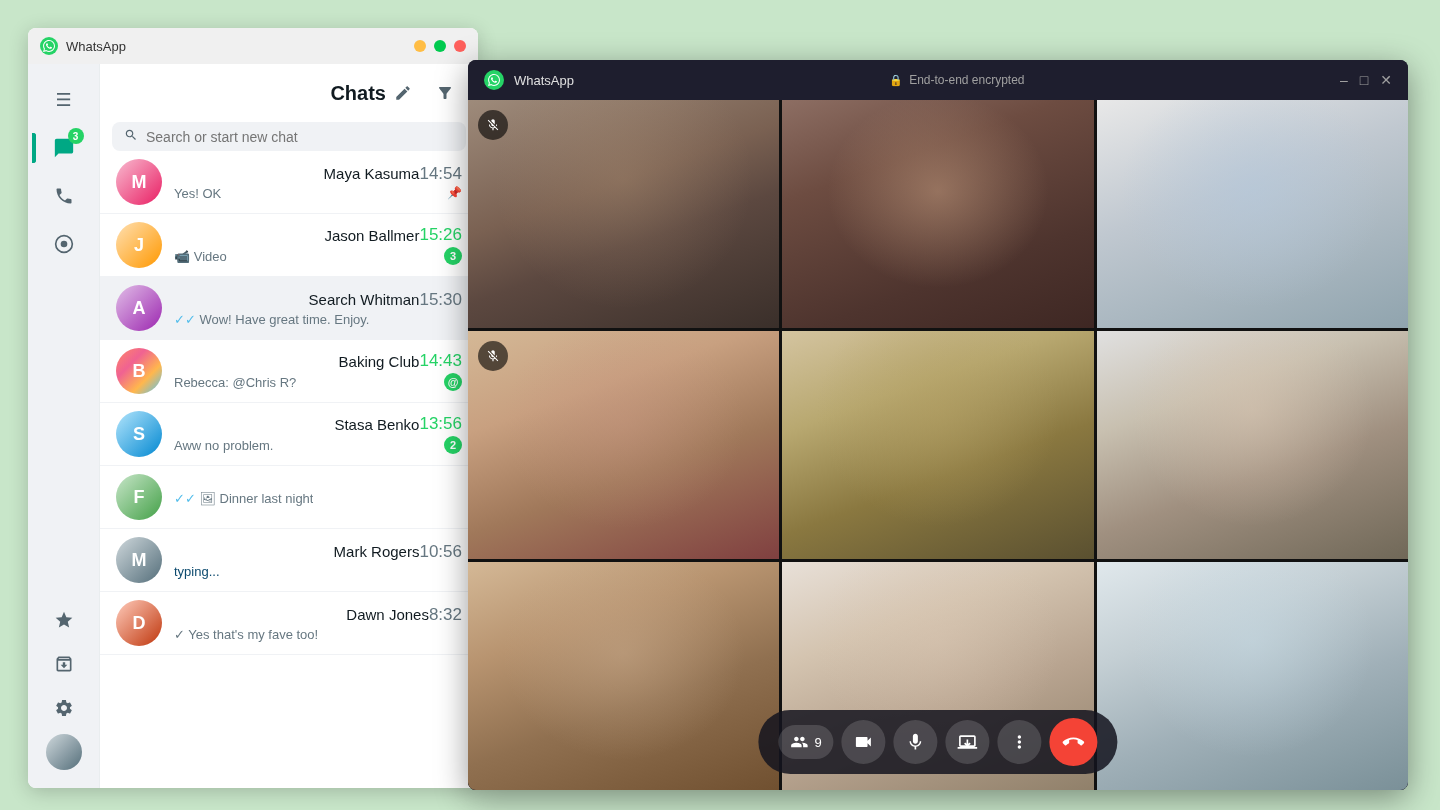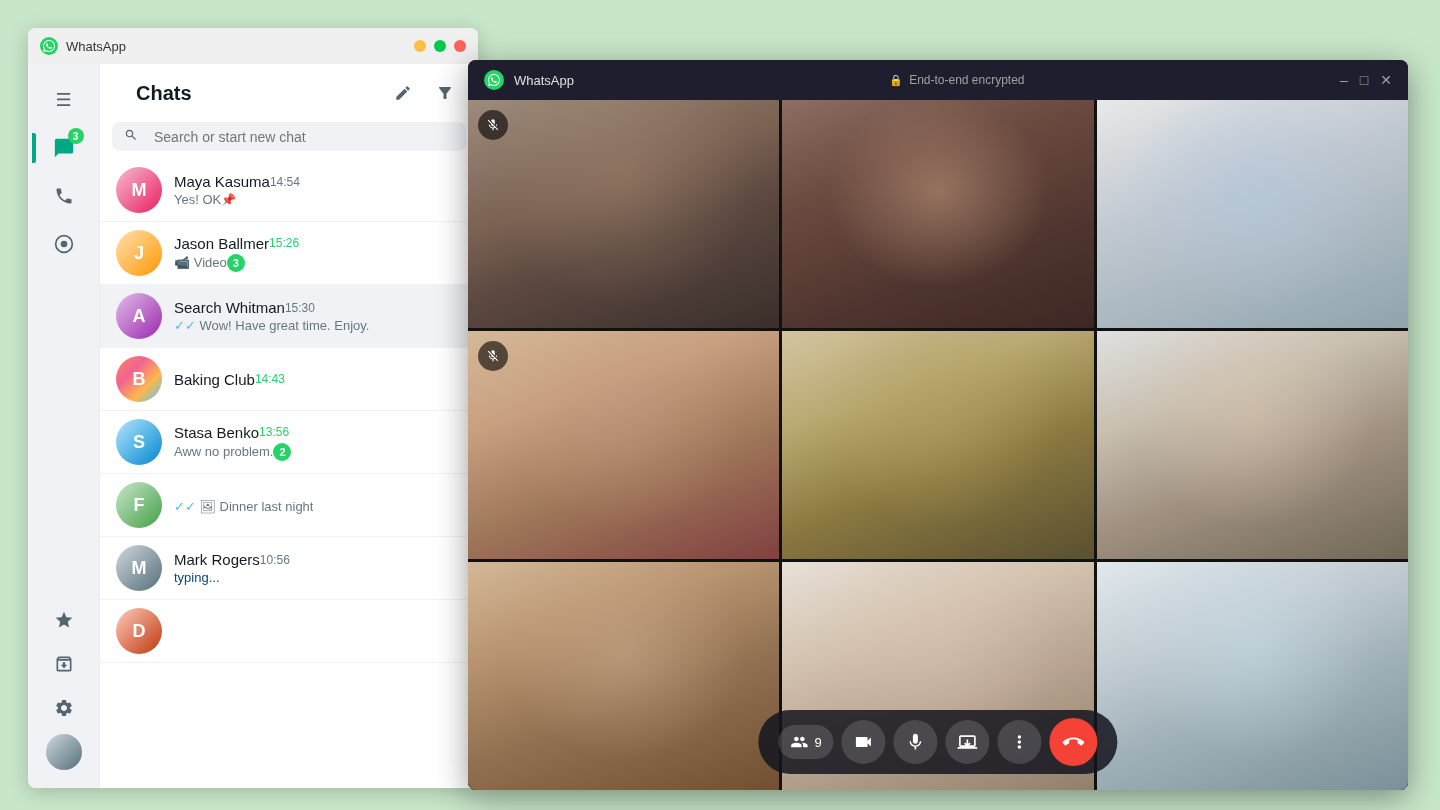--- a/index.html
+++ b/index.html
@@ -140,22 +140,21 @@
       flex: 1;
       display: flex;
       flex-direction: column;
       background: #fff;
     }
 
     .chats-header {
       padding: 12px 16px 8px;
       display: flex;
       align-items: center;
-      justify-content: space-between;
-      margin-left: 20px;
+      justify-content: flex-end;
     }
     .chats-title {
       font-size: 20px;
       font-weight: 600;
       color: #111b21;
     }
     .header-icons {
       display: flex;
       gap: 8px;
     }
@@ -165,26 +164,26 @@
       border-radius: 50%;
       display: flex;
       align-items: center;
       justify-content: center;
       cursor: pointer;
       color: #54656f;
       font-size: 16px;
     }
 
     .search-bar {
-      margin: 4px 12px 8px;
+      margin: 4px 12px 0;
       background: #f0f2f5;
       border-radius: 8px;
       display: flex;
       padding: 6px 12px;
-      gap: 16px;
+      gap: 8px;
     }
     .search-input {
       border: none;
       background: transparent;
       flex: 1;
       font-size: 14px;
       color: #3b4a54;
       outline: none;
     }
     .search-icon-wrap {
@@ -225,39 +224,39 @@
       font-size: 18px;
       color: #fff;
       font-weight: 600;
     }
     .chat-info {
       flex: 1;
       min-width: 0;
     }
     .chat-name-row {
       display: flex;
-      justify-content: flex-start;
+      justify-content: flex-end;
       align-items: center;
     }
     .chat-name {
       font-size: 15px;
       font-weight: 500;
       color: #111b21;
     }
     .chat-time {
-      font-size: 12px;
+      font-size: 17px;
       color: #667781;
       flex-shrink: 0;
     }
     .chat-time.unread {
       color: #25d366;
     }
     .chat-preview-row {
       display: flex;
-      justify-content: flex-start;
+      justify-content: space-between;
       align-items: center;
       margin-top: 2px;
     }
     .chat-preview {
       font-size: 13px;
       color: #667781;
       white-space: nowrap;
       overflow: hidden;
       text-overflow: ellipsis;
       max-width: 200px;
@@ -566,20 +565,24 @@
           </div>
         </div>
 
         <div class="chat-item">
           <div class="chat-avatar" style="background:linear-gradient(135deg,#ff8a65,#f06292,#ffb74d,#4fc3f7);display:flex;align-items:center;justify-content:center;color:#fff;font-size:18px;font-weight:600;">B</div>
           <div class="chat-info">
             <div class="chat-name-row">
               <span class="chat-name">Baking Club</span>
               <span class="chat-time unread">14:43</span>
             </div>
+            <div class="chat-preview-row">
+              <span class="chat-preview">Rebecca: @Chris R?</span>
+              <div class="unread-mention">@</div>
+            </div>
           </div>
         </div>
 
         <div class="chat-item">
           <div class="chat-avatar" style="background:linear-gradient(135deg,#b3e5fc,#0288d1);display:flex;align-items:center;justify-content:center;color:#fff;font-size:18px;font-weight:600;">S</div>
           <div class="chat-info">
             <div class="chat-name-row">
               <span class="chat-name">Stasa Benko</span>
               <span class="chat-time unread">13:56</span>
             </div>
@@ -607,20 +610,29 @@
               <span class="chat-time">10:56</span>
             </div>
             <div class="chat-preview-row">
               <span class="chat-preview typing">typing...</span>
             </div>
           </div>
         </div>
 
         <div class="chat-item">
           <div class="chat-avatar" style="background:linear-gradient(135deg,#ffccbc,#bf360c);display:flex;align-items:center;justify-content:center;color:#fff;font-size:18px;font-weight:600;">D</div>
+          <div class="chat-info">
+            <div class="chat-name-row">
+              <span class="chat-name">Dawn Jones</span>
+              <span class="chat-time">8:32</span>
+            </div>
+            <div class="chat-preview-row">
+              <span class="chat-preview"><span style="color:#667781;">✓</span> Yes that's my fave too!</span>
+            </div>
+          </div>
         </div>
       </div>
     </div>
   </div>
 </div>
 
 <div class="video-window">
 
   <div class="video-title-bar">
     <div style="width:20px;height:20px;background:#25d366;border-radius:50%;display:flex;align-items:center;justify-content:center;">

